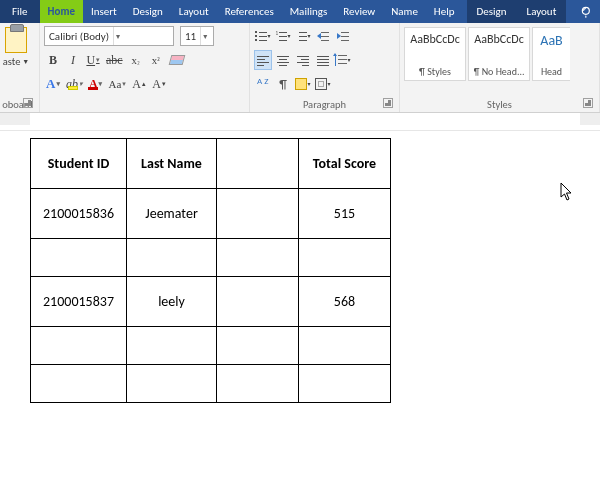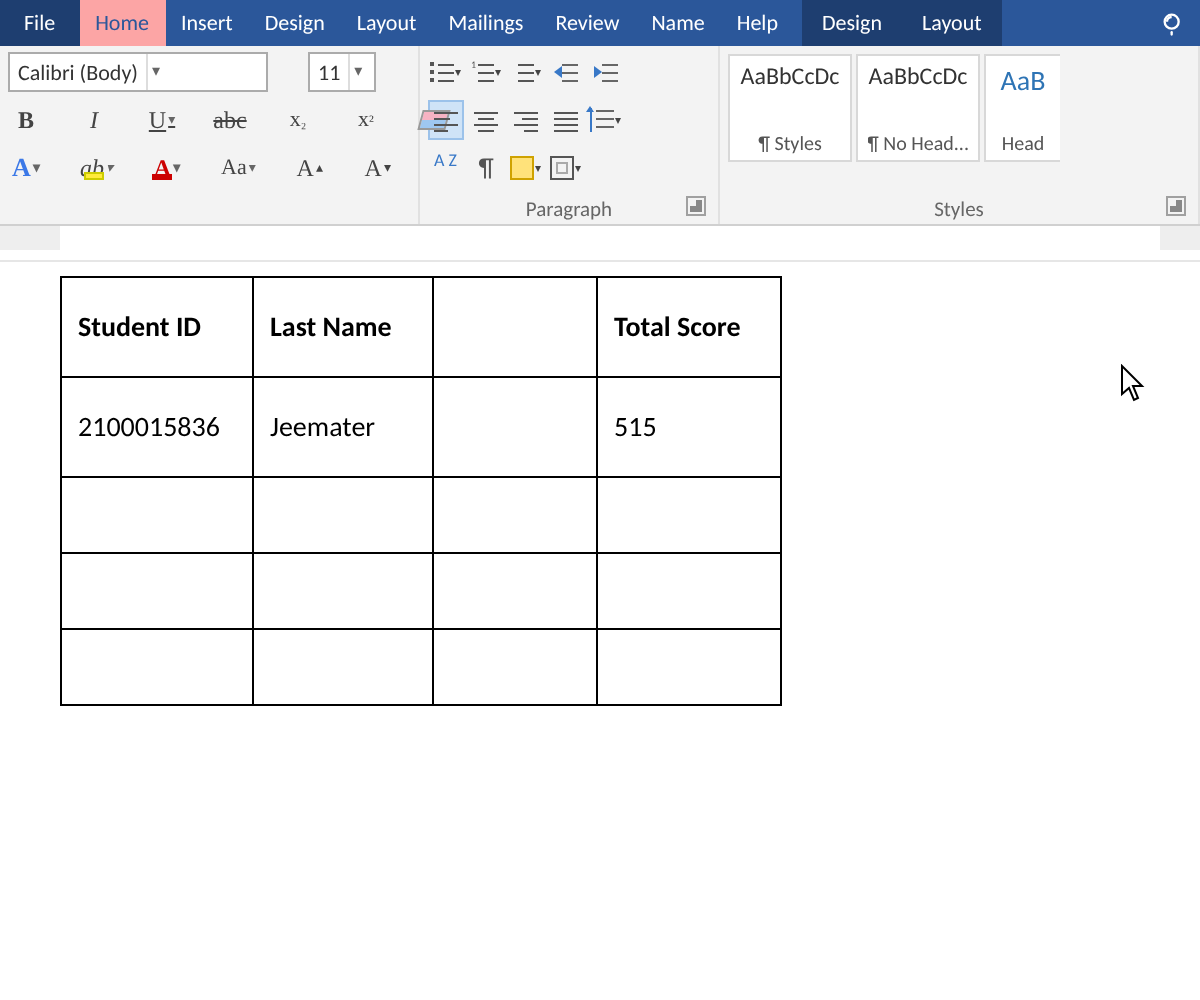--- a/index.html
+++ b/index.html
@@ -28,23 +28,23 @@
     align-items: center;
     border-right: 0;
     cursor: default;
     white-space: nowrap;
   }
   .tabstrip .tab.file {
     background: #1e3e70;
     padding: 0 12px;
   }
   .tabstrip .tab.active {
-    background: #fca5a5;
+    background: #84cc16;
     color: #2b579a;
-    font-weight: 400;
+    font-weight: 700;
   }
   .tabstrip .tab.context {
     background: #1e3e70;
     padding: 0 10px;
     margin-left: 2px;
   }
   .tabstrip .tab.context + .tab.context { margin-left: 0; }
   .tabstrip .spacer { flex: 0 0 2px; }
   .tell-me {
     display: flex; align-items: center; padding: 0 6px;
@@ -96,21 +96,21 @@
     width: 32px; display:flex; flex-direction:column; align-items:center;
     padding-top:2px;
   }
   .clipboard .big .ic { width:22px; height:26px; background:#fff3c4; border:1px solid #d9a400; position:relative;}
   .clipboard .big .ic::before{content:""; position:absolute; left:4px; top:-4px; width:12px; height:6px; background:#9aa0a6; border:1px solid #777; border-radius:2px 2px 0 0;}
   .clipboard .big .lbl { font-size:10.5px; margin-top:2px; display:flex; align-items:center; gap:2px;}
   .clipboard .big .lbl .dd{font-size:7px;}
 
   
   .font { width: 210px; }
-  .font .row { display:flex; align-items:center; height:22px; gap:16px; }
+  .font .row { display:flex; align-items:center; height:22px; gap:2px; }
   .font .row + .row { margin-top:2px; }
   .combo {
     display:flex; align-items:center; height:20px;
     background:#fff; border:1px solid #ababab;
     padding:0 2px 0 4px; font-size:11px; color:#333;
     gap:4px;
   }
   .combo .dd { font-size:8px; color:#666; padding:0 2px; border-left:1px solid #ddd; height:100%; display:flex; align-items:center;}
   .fontname { width:130px; }
   .fontsize { width:34px; margin-left:4px;}
@@ -220,59 +220,75 @@
   .doc-table{
     border-collapse:collapse;
     margin-left:30px; margin-top:6px;
     font-family: Calibri, Arial, sans-serif;
     font-size:14px;
   }
   .doc-table th, .doc-table td{
     border:1px solid #000;
     height:38px;
     padding:16px 8px;
-    text-align:left;
+    text-align:center;
     vertical-align:middle;
   }
   .doc-table th{ font-weight:bold;}
   .col-a{width:96px;} .col-b{width:90px;} .col-c{width:82px;} .col-d{width:92px;}
 
   
   .cursor{
     position:absolute; width:14px; height:20px; pointer-events:none;
   }
   .cursor svg{width:14px;height:20px;}
 </style>
 </head>
 <body>
 
 <div class="tabstrip">
   <div class="tab file">File</div>
   <div class="tab active">Home</div>
   <div class="tab">Insert</div>
   <div class="tab">Design</div>
   <div class="tab">Layout</div>
+  <div class="tab">References</div>
   <div class="tab">Mailings</div>
   <div class="tab">Review</div>
   <div class="tab">Name</div>
   <div class="tab">Help</div>
   <div class="spacer"></div>
   <div class="tab context">Design</div>
   <div class="tab context">Layout</div>
   <div class="tell-me">
     <svg viewBox="0 0 24 24">
         <circle cx="10" cy="10" r="6" fill="none" stroke="#fff" stroke-width="2"></circle>
         <path d="M10 6a4 4 0 00-4 4" fill="none" stroke="#fff" stroke-width="2"></path>
         <rect x="9" y="18" width="2" height="4" rx="1" fill="#fff"></rect>
       </svg>
   </div>
 </div>
 
 <div class="ribbon">
 
+  <div class="group clipboard">
+    <div class="group-body">
+      <div class="big">
+        <div class="ic"></div>
+        <div class="lbl">
+            <span>aste</span>
+            <span class="dd">▼</span>
+          </div>
+      </div>
+    </div>
+    <div class="group-label">
+        <span>oboard</span>
+        <span class="launcher"></span>
+      </div>
+  </div>
 
   <div class="group font">
     <div class="group-body" style="flex-direction:column;">
       <div class="row">
         <div class="combo fontname">
           <span>Calibri (Body)</span>
           <span class="dd">▾</span>
         </div>
         <div class="combo fontsize">
           <span>11</span>
@@ -472,20 +488,26 @@
           <td class="col-c"></td>
           <td class="col-d">515</td>
         </tr>
         <tr>
           <td class="col-a"></td>
           <td class="col-b"></td>
           <td class="col-c"></td>
           <td class="col-d"></td>
         </tr>
         <tr>
+          <td class="col-a">2100015837</td>
+          <td class="col-b">leely</td>
+          <td class="col-c"></td>
+          <td class="col-d">568</td>
+        </tr>
+        <tr>
           <td class="col-a"></td>
           <td class="col-b"></td>
           <td class="col-c"></td>
           <td class="col-d"></td>
         </tr>
         <tr>
           <td class="col-a"></td>
           <td class="col-b"></td>
           <td class="col-c"></td>
           <td class="col-d"></td>

